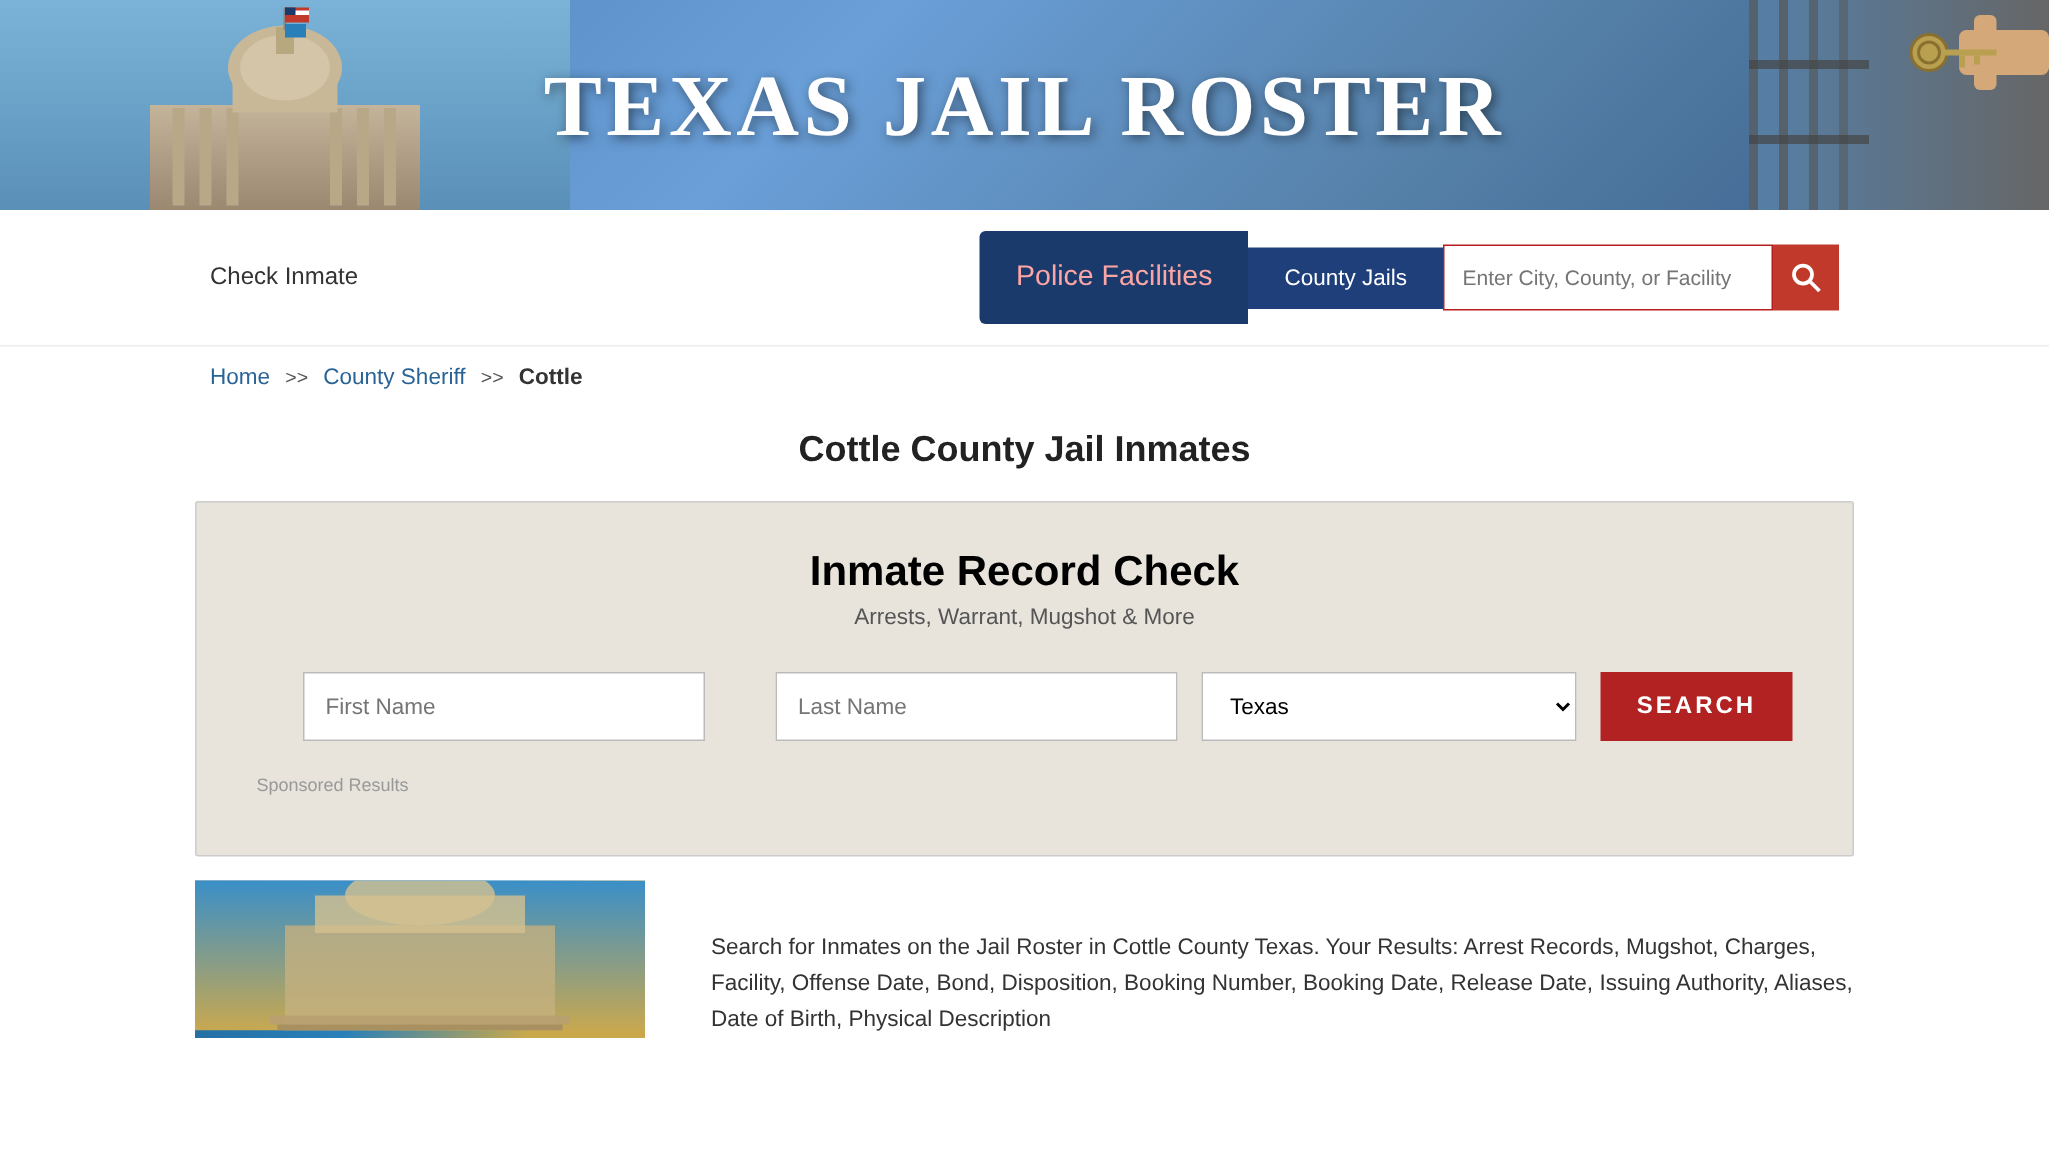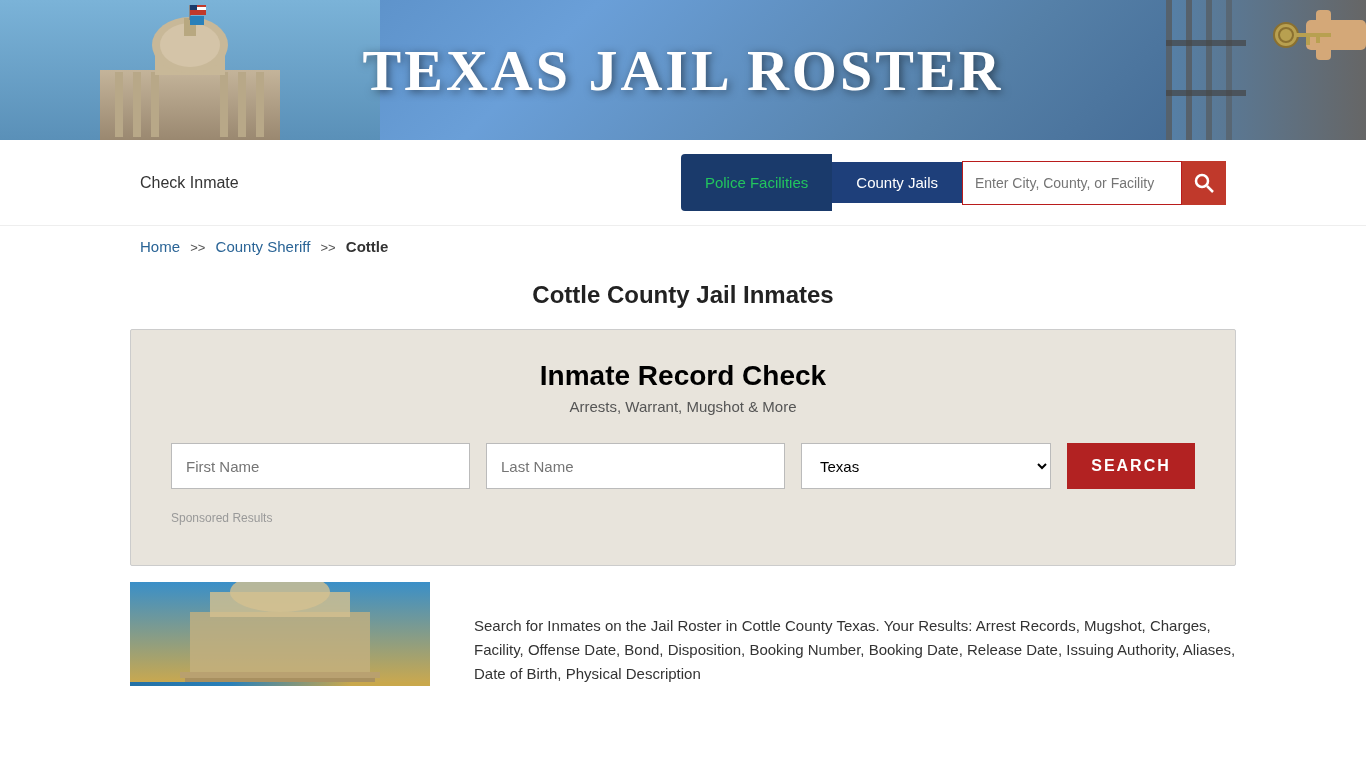--- a/index.html
+++ b/index.html
@@ -41,24 +41,24 @@
       font-size: 16px;
       color: #333;
     }
     .nav-right {
       display: flex;
       align-items: center;
       gap: 0;
     }
     .btn-police {
       background: #1a3a6b;
-      color: #22c55e;
+      color: #fca5a5;
       border: none;
       padding: 20px 24px;
-      font-size: 15px;
+      font-size: 19px;
       cursor: pointer;
       border-radius: 4px 0 0 4px;
     }
     .btn-county {
       background: #1e3f7a;
       color: #fff;
       border: none;
       padding: 12px 24px;
       font-size: 15px;
       cursor: pointer;
@@ -147,20 +147,21 @@
       align-items: center;
     }
     .search-form input[type="text"] {
       flex: 1;
       height: 46px;
       border: 1px solid #bbb;
       padding: 0 14px;
       font-size: 15px;
       background: #fff;
       outline: none;
+      margin-left: 31px;
     }
     .search-form select {
       width: 250px;
       height: 46px;
       border: 1px solid #bbb;
       padding: 0 14px;
       font-size: 15px;
       background: #fff;
       outline: none;
     }

